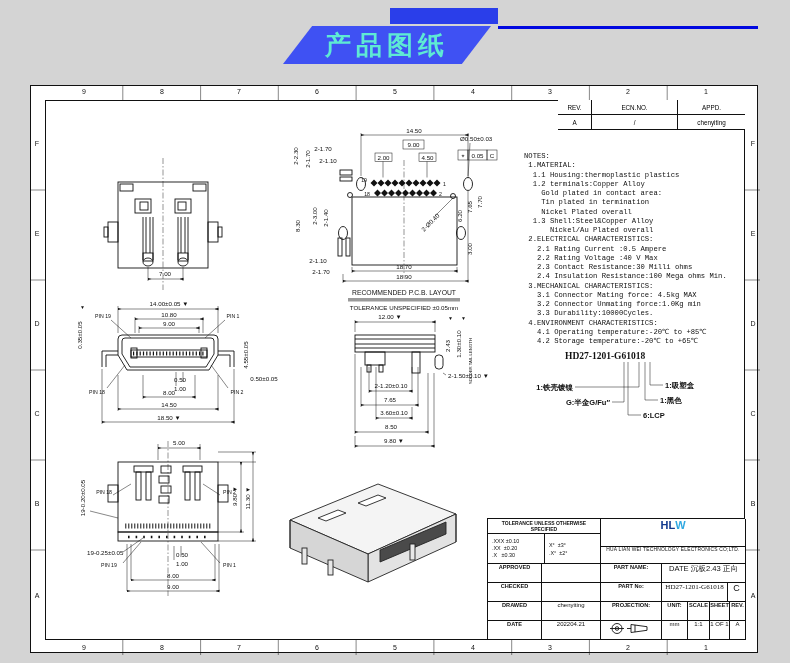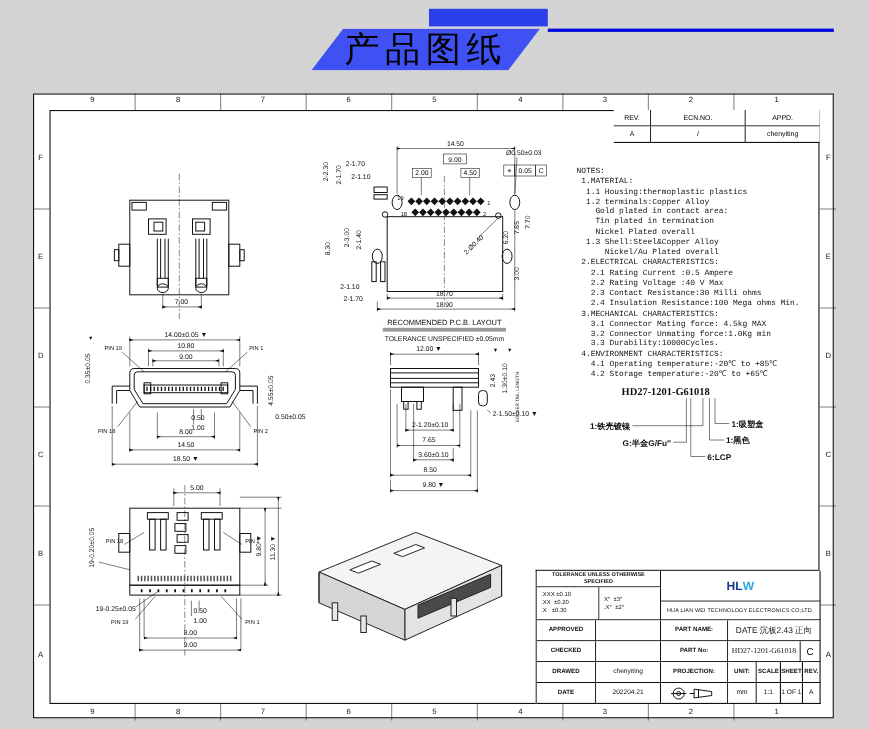--- a/index.html
+++ b/index.html
@@ -3,35 +3,35 @@
 <meta charset="utf-8">
 <style>
   html,body{margin:0;padding:0;}
   body{width:790px;height:663px;background:#d4d4d4;font-family:"Liberation Sans",sans-serif;position:relative;overflow:hidden;}
   .abs{position:absolute;}
   
   .top-bar{left:390px;top:8px;width:108px;height:16px;background:#2a3eea;}
   .banner{left:283px;top:26px;width:208px;height:38px;background:#3f51f3;
           clip-path:polygon(14% 0,100% 0,86% 100%,0 100%);
           display:flex;align-items:center;justify-content:center;}
-  .banner span{color:#000000;font-size:32px;font-weight:normal;letter-spacing:5px;}
+  .banner span{color:#5eead4;font-size:26px;font-weight:bold;letter-spacing:5px;}
   .banner-line{left:498px;top:26px;width:260px;height:3px;background:#0008e0;}
   
   .sheet{left:30px;top:85px;width:728px;height:568px;background:#fff;border:1.2px solid #111;box-sizing:border-box;}
   .inner-frame{left:45px;top:100px;width:700px;height:540px;border:1.6px solid #111;box-sizing:border-box;background:#fff;}
   .zone{font-size:7px;color:#111;width:12px;text-align:center;}
   
   .rev-table{left:558px;top:100px;width:187px;height:30px;display:grid;grid-template-columns:34px 86px 67px;grid-template-rows:15px 15px;font-size:6.3px;}
   .rev-table div{border-right:1px solid #111;border-bottom:1px solid #111;display:flex;align-items:center;justify-content:center;box-sizing:border-box;background:#fff;}
   .rev-table div:nth-child(3n){border-right:none;}
   
   .notes{left:524px;top:152px;width:228px;font-size:7.2px;line-height:9.25px;white-space:pre;color:#111;font-family:Liberation Mono, monospace;}
   
   .tb{box-sizing:border-box;border-left:1.4px solid #111;border-top:1.4px solid #111;background:#fff;left:487px;top:518px;width:258px;height:122px;font-size:6px;color:#111;}
-  .tb .cell{position:absolute;box-sizing:border-box;border-right:1px solid #111;border-bottom:1px solid #111;display:flex;align-items:center;justify-content:center;text-align:center;background:#fff;overflow:hidden;}
+  .tb .cell{position:absolute;box-sizing:border-box;border-right:1px solid #111;border-bottom:1px solid #111;display:flex;justify-content:center;text-align:center;background:#fff;overflow:hidden;}
   .tb .lab{font-weight:bold;font-size:5.6px;}
   .logo-hlw{font-weight:bold;font-size:11px;color:#123a8f;letter-spacing:0;}
   .logo-hlw b{color:#2fa8e1;}
   .cn{font-size:8.6px;font-weight:bold;letter-spacing:0.5px;}
   .en{font-size:4.9px;letter-spacing:0.2px;}
   
   svg text{font-family:"Liberation Sans",sans-serif;font-size:6.2px;fill:#111;}
   svg .ln{stroke:#111;stroke-width:0.9;fill:none;}
   svg .tn{stroke:#111;stroke-width:0.5;fill:none;}
   svg .dim{stroke:#111;stroke-width:0.5;fill:none;}

